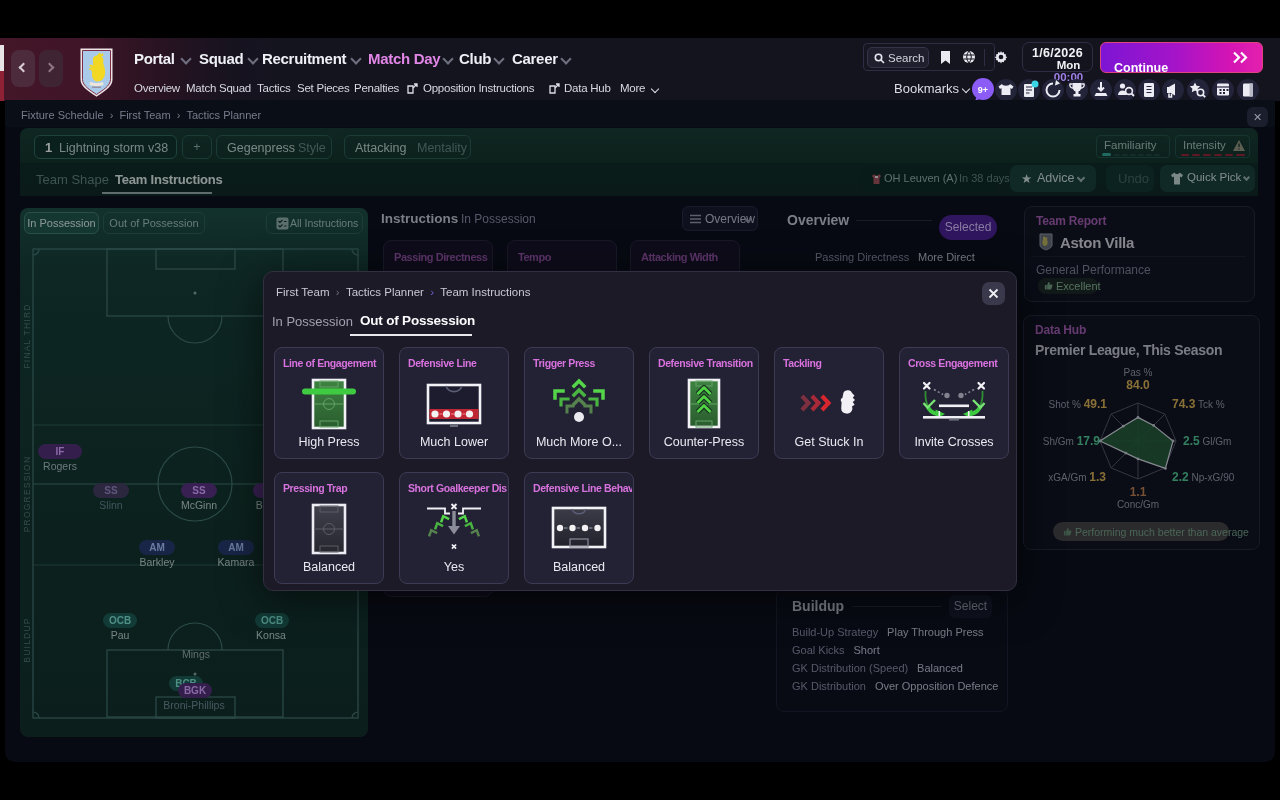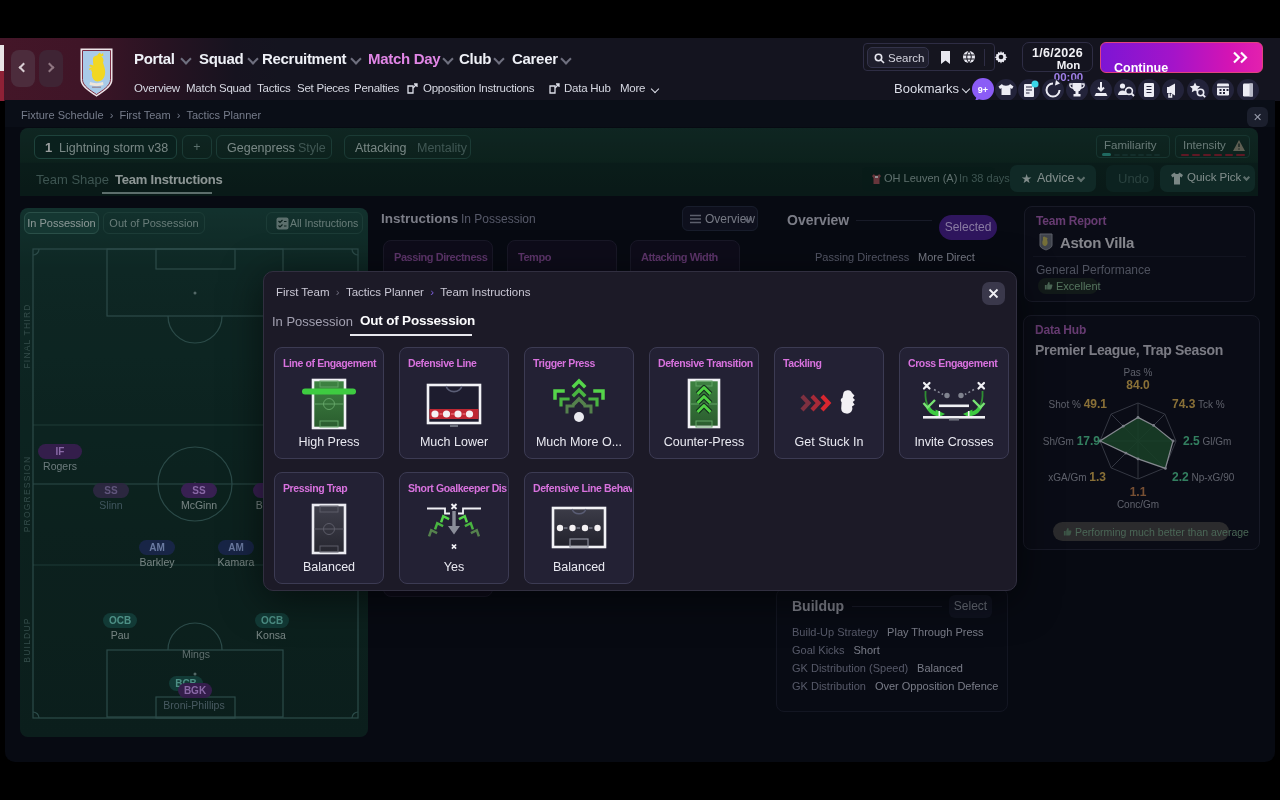--- a/index.html
+++ b/index.html
@@ -402,21 +402,21 @@
       <div style="position:absolute;left:11px;top:56px;font-size:12px;color:#757a8b;">General Performance</div>
       <div style="position:absolute;left:13px;top:71px;width:60px;height:16px;background:#1b2722;border-radius:9px;">
         <svg style="position:absolute;left:6px;top:3px;" width="9" height="9" viewBox="0 0 10 10">
             <path d="M1 4.5 h2 v5 h-2 z M3.5 4.5 L5 1 c1 0 1.5 0.7 1.3 1.7 L6 4 h2.5 c0.8 0 1 0.7 0.8 1.3 l-1 3.4 c-0.2 0.6 -0.6 0.8 -1.2 0.8 H3.5 Z" fill="#6f9a7c"></path>
           </svg>
         <span style="position:absolute;left:18px;top:2px;font-size:11px;color:#7fae8a;">Excellent</span>
       </div>
     </div>
     <div class="spanel" id="datahub" style="left:1018px;top:215px;width:237px;height:235px;">
       <div class="ptitle" style="position:absolute;left:11px;top:7px;">Data Hub</div>
-      <div style="position:absolute;left:11px;top:26px;font-size:14px;font-weight:bold;color:#b9bac4;letter-spacing:-0.3px;">Premier League, Trap Season</div>
+      <div style="position:absolute;left:11px;top:26px;font-size:14px;font-weight:bold;color:#b9bac4;letter-spacing:-0.3px;">Premier League, This Season</div>
       <svg style="position:absolute;left:0px;top:0px;" width="237" height="235" viewBox="0 0 237 235">
         <g stroke="#4e5361" stroke-width="1" fill="none">
           <polygon points="114,87 140.9,98.1 152,125 140.9,151.9 114,163 87.1,151.9 76,125 87.1,98.1"></polygon>
           <path d="M114 87 L114 163 M76 125 L152 125 M87.1 98.1 L140.9 151.9 M140.9 98.1 L87.1 151.9"></path>
         </g>
         <polygon points="114,101.4 129.6,109.4 149,125 141.4,152.4 114,142.9 101.9,137.1 76,125 99.2,110.2" fill="rgba(36,92,54,0.9)" stroke="#c8cdd5" stroke-width="1.2"></polygon>
         <g fill="#b9bfc9">
           <circle cx="114" cy="101.4" r="1.4"></circle>
             <circle cx="129.6" cy="109.4" r="1.4"></circle>
             <circle cx="149" cy="125" r="1.4"></circle>

